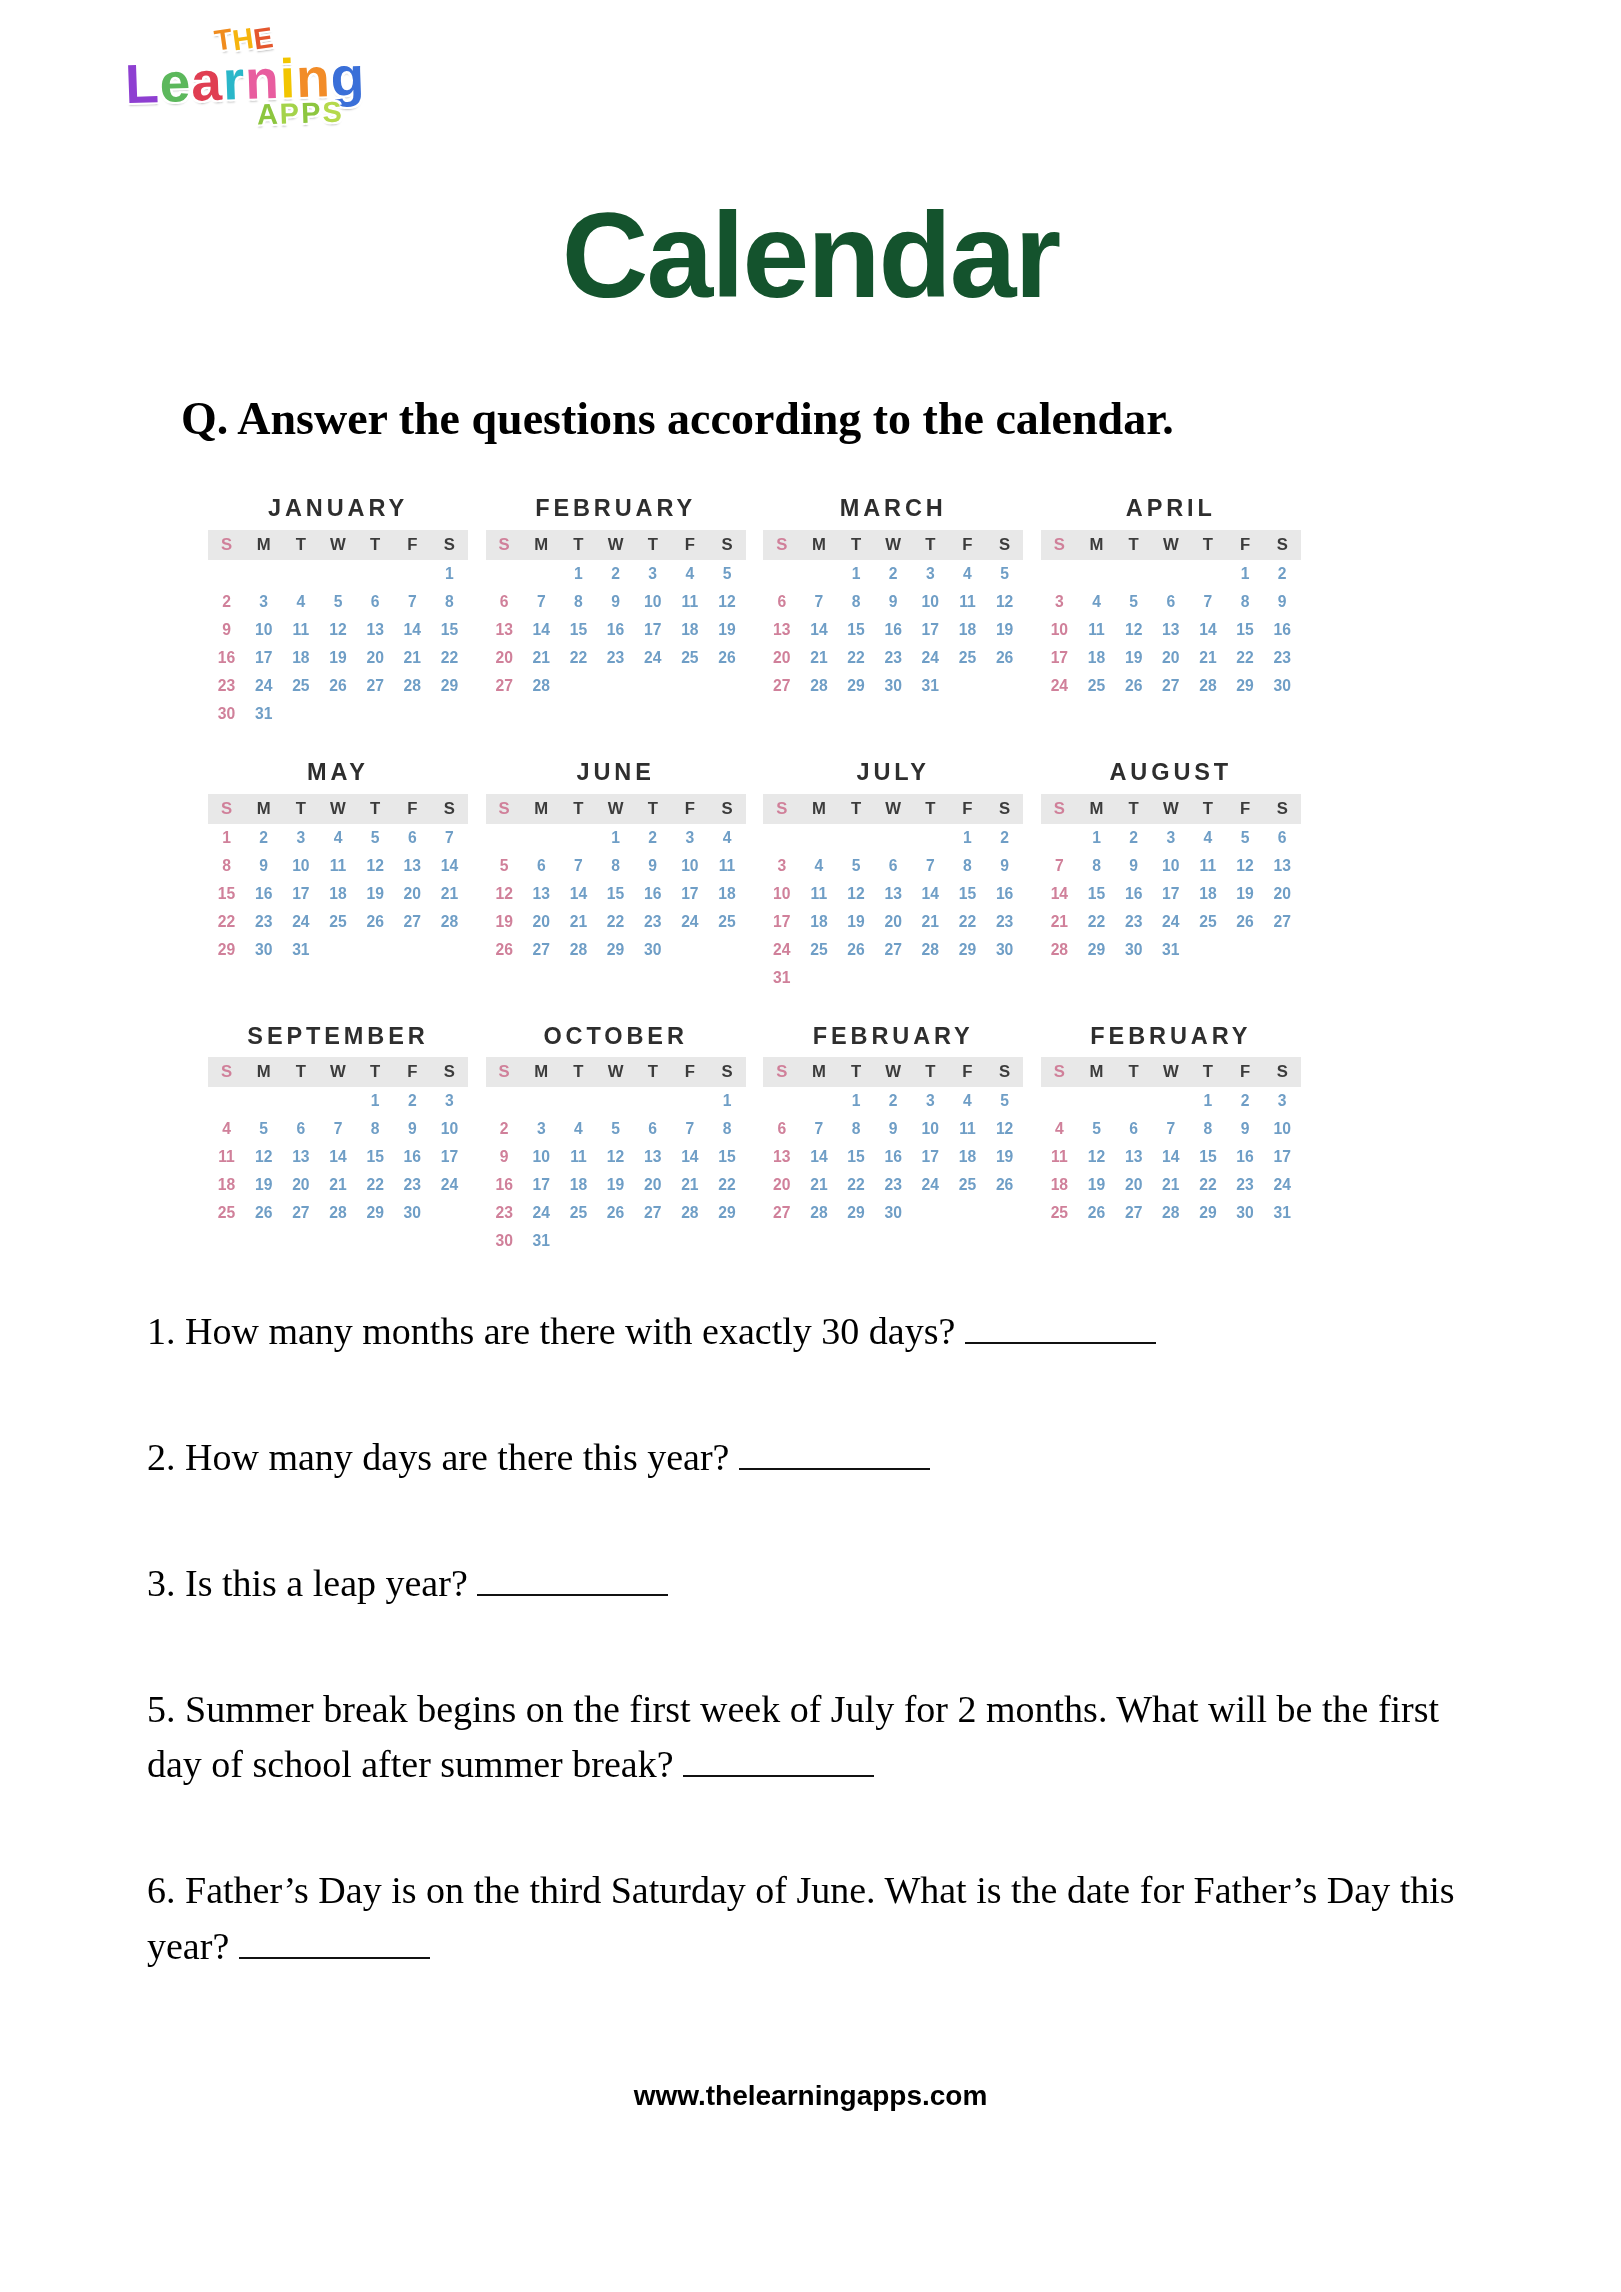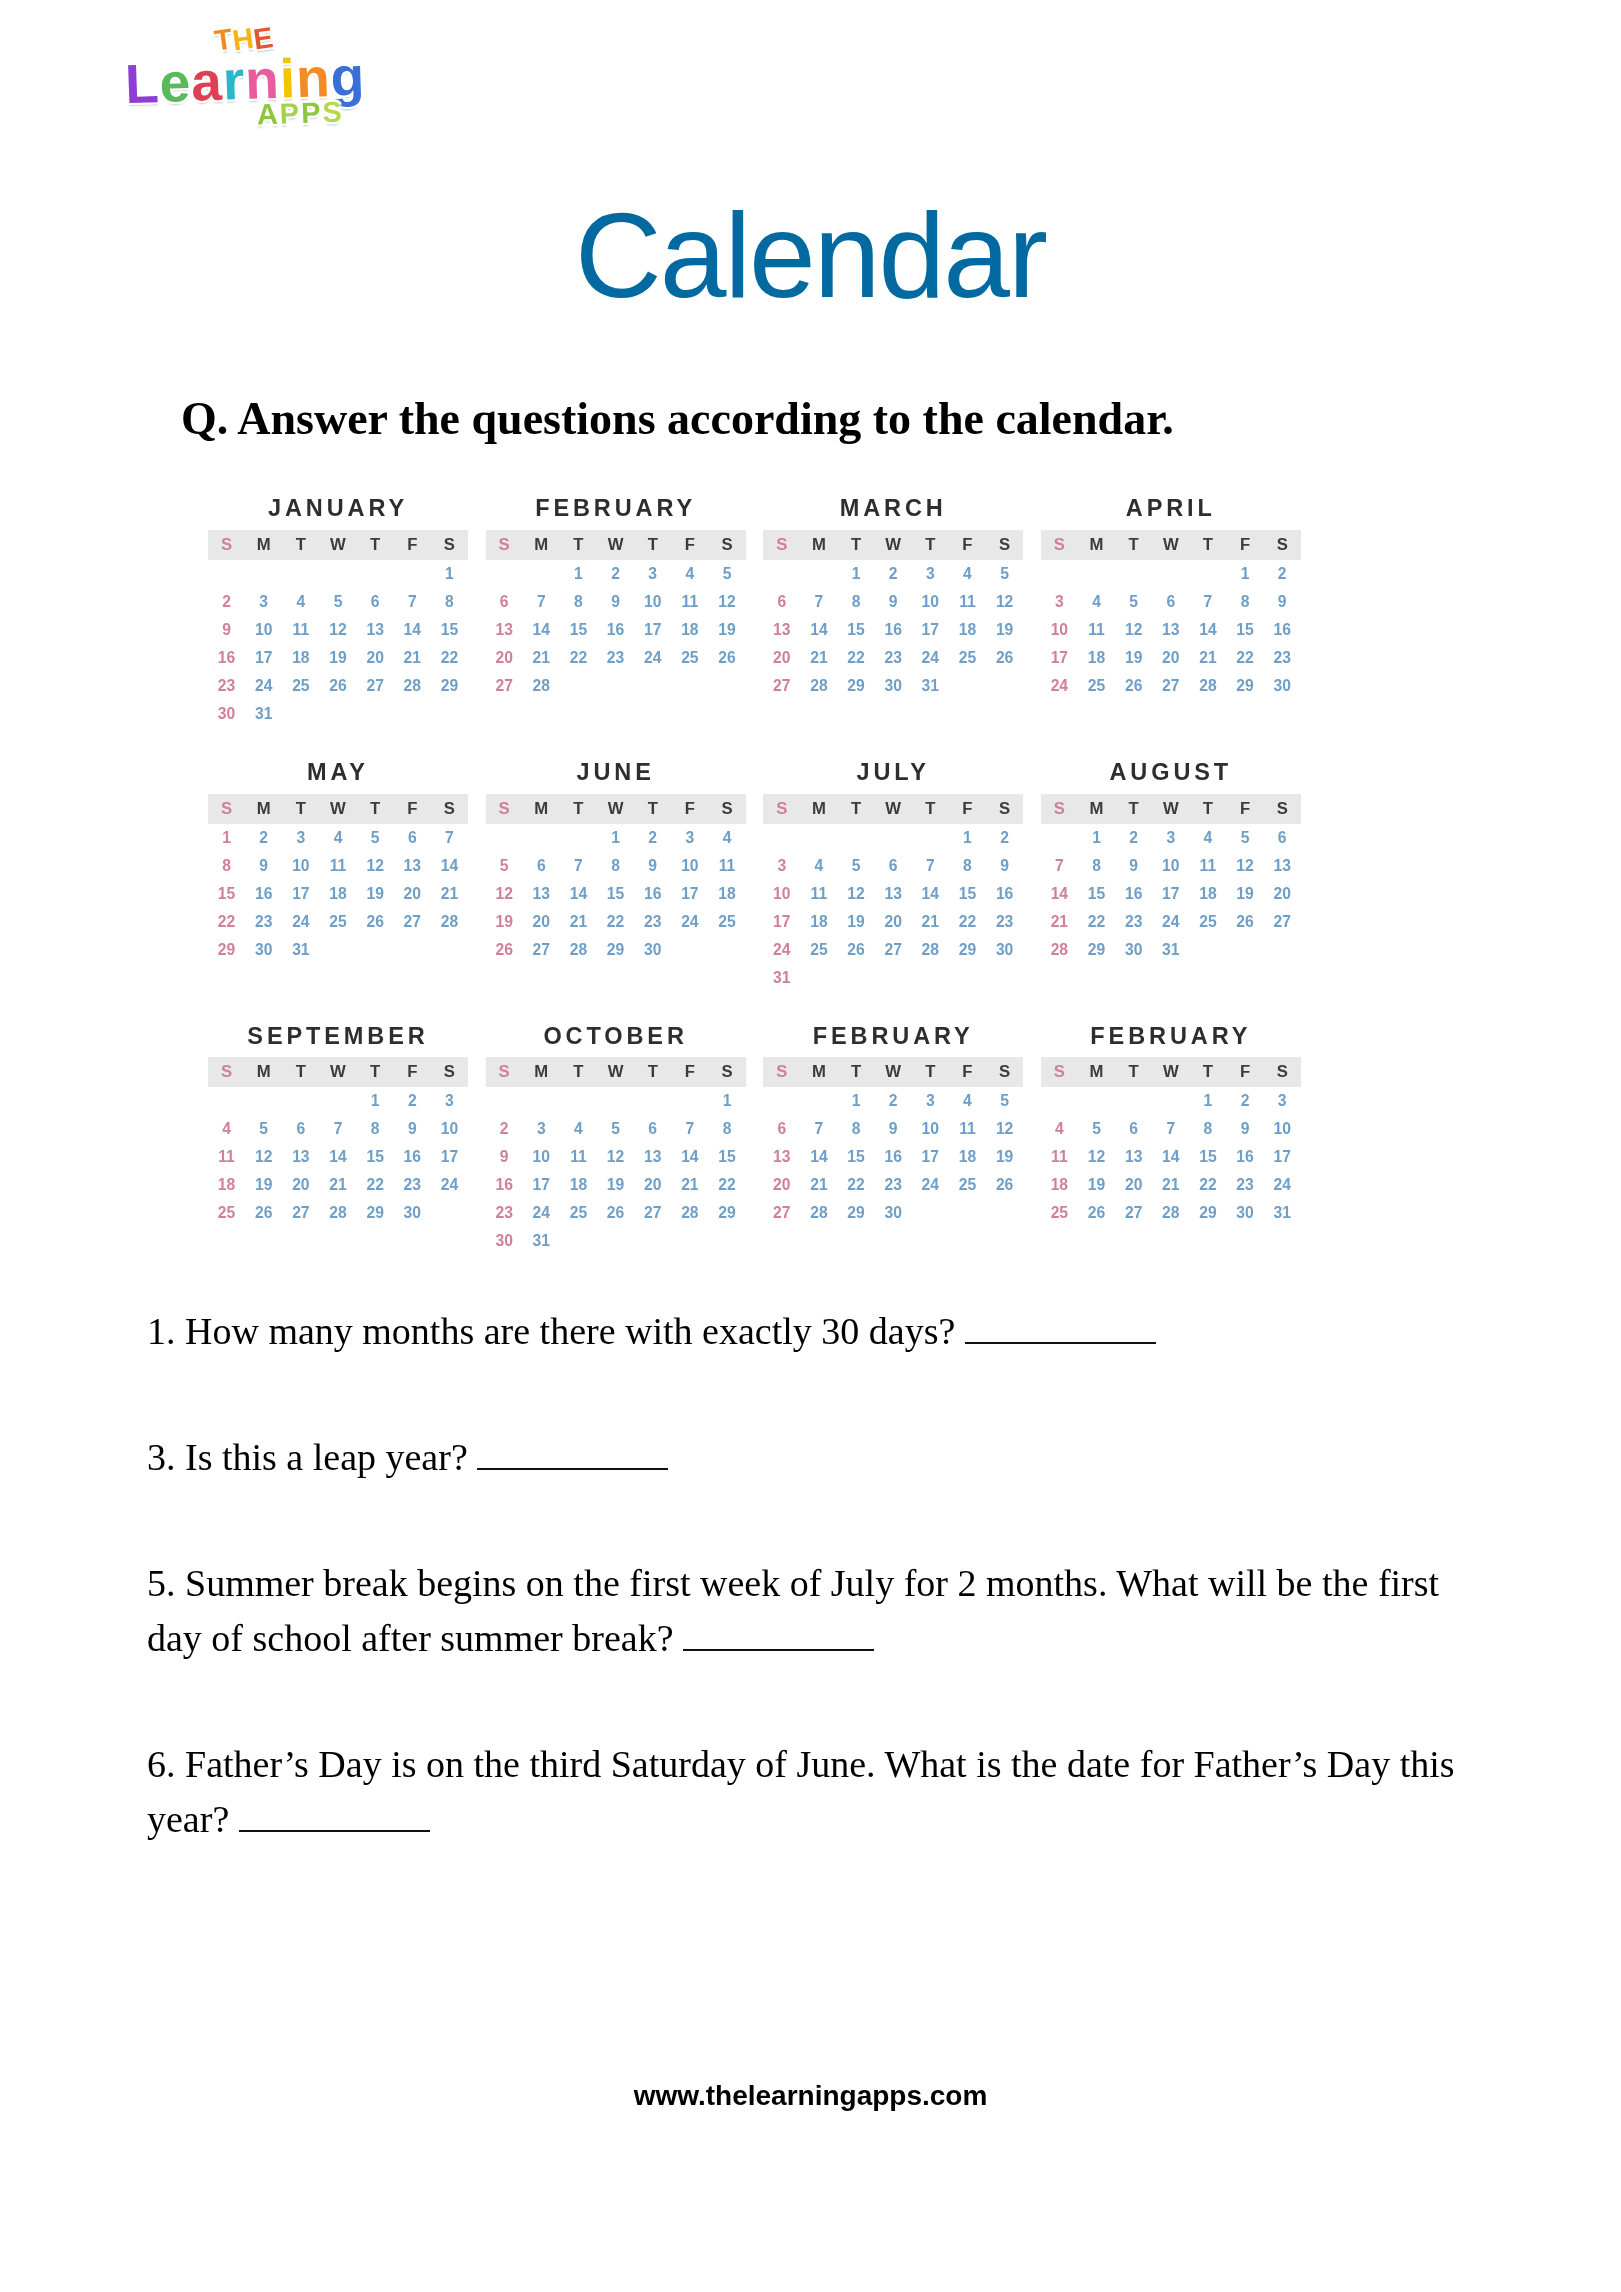--- a/index.html
+++ b/index.html
@@ -12,22 +12,22 @@
         text-align:center;width:294px;}
   .logo-line span{display:inline-block;
         text-shadow:-2px -2px 0 #fff,2px -2px 0 #fff,-2px 2px 0 #fff,2px 2px 0 #fff,0 2.9px 2px rgba(0,0,0,.25);}
   .logo-the span{font-size:29px;transform:rotate(-6deg);}
   .logo-main span{font-size:55px;letter-spacing:1px;}
   .logo-apps{margin-top:-3.9px;padding-left:108px;}
   .logo-apps span{font-size:29px;letter-spacing:2px;}
 
   
   .title{margin:0;position:absolute;top:186px;left:0;width:100%;text-align:center;
-         font-family:"Liberation Sans", sans-serif;font-weight:400;font-size:120px;
-         letter-spacing:-2px;color:#0369a1;}
+         font-family:"Liberation Sans", sans-serif;font-weight:700;font-size:120px;
+         letter-spacing:-2px;color:#14532d;}
   .q-heading{position:absolute;top:392px;left:181px;width:1274px;
          font-weight:bold;font-size:46px;color:#000;}
 
   
   .calendar-grid{position:absolute;top:495px;left:208px;width:1209px;
          display:grid;grid-template-columns:repeat(4,260px);column-gap:17.6px;row-gap:31px;
          font-family:"Liberation Sans", sans-serif;}
   .month{width:260px;}
   .month-title{text-align:center;font-weight:800;font-size:23.5px;letter-spacing:3.9px;
          color:var(--month-title);margin-bottom:7.8px;}
@@ -610,20 +610,21 @@
           <div class="cell num">28</div>
           <div class="cell num">29</div>
           <div class="cell num">30</div>
           <div class="cell num">31</div>
         </div>
       </div>
     </div>
 
   <div class="questions" id="questions">
       <p class="question">1. How many months are there with exactly 30 days? <span class="blank"></span></p>
+      <p class="question">2. How many days are there this year? <span class="blank"></span></p>
       <p class="question">3. Is this a leap year? <span class="blank"></span></p>
       <p class="question">5. Summer break begins on the first week of July for 2 months. What will be the first day of school after summer break? <span class="blank"></span></p>
       <p class="question">6. Father’s Day is on the third Saturday of June. What is the date for Father’s Day this year? <span class="blank"></span></p>
     </div>
 
   <div class="footer">www.thelearningapps.com</div>
 
 </div>
 
 

